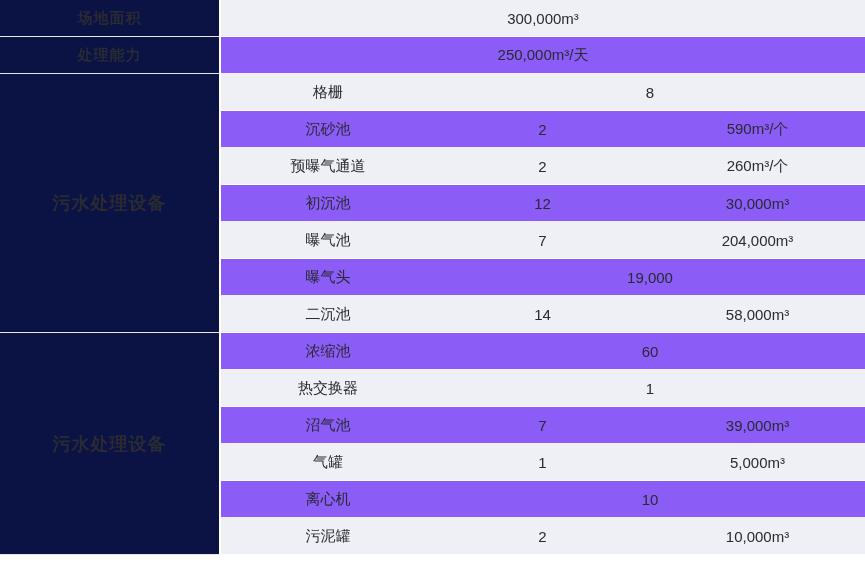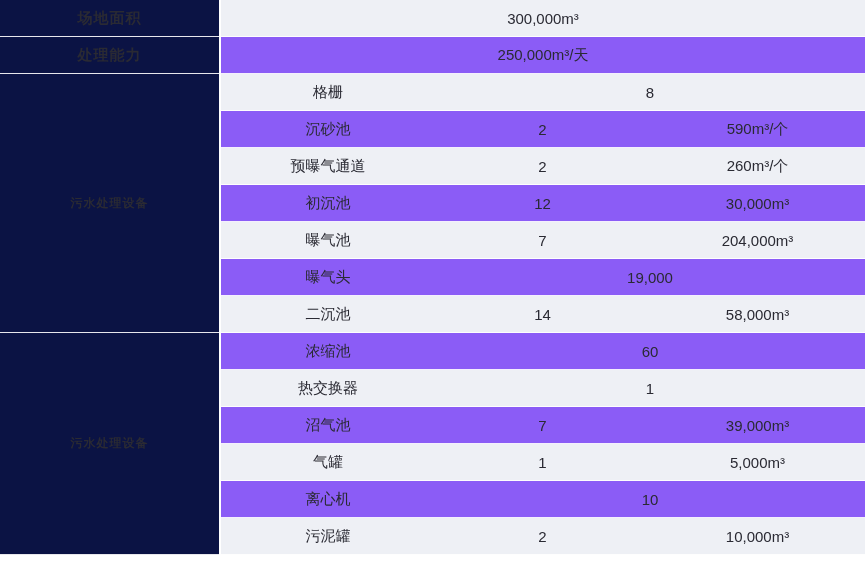--- a/index.html
+++ b/index.html
@@ -91,21 +91,21 @@
   .cat {
     background: #0b1344;
     color: #ffffff;
     font-size: 17px;
     font-weight: bold;
     border-right: 2px solid #ffffff;
     border-bottom: 2px solid #ffffff;
     letter-spacing: 1px;
   }
   .cat.tall {
-    font-size: 12px;
+    font-size: 18px;
   }
   .light { background: #eef0f5; margin-top: 22px; }
   .lighter { background: #8b5cf6; }
   .name {
     font-weight: normal;
     color: #22222c;
     font-size: 15px;
   }
   .wide-val {
     font-size: 15px;

